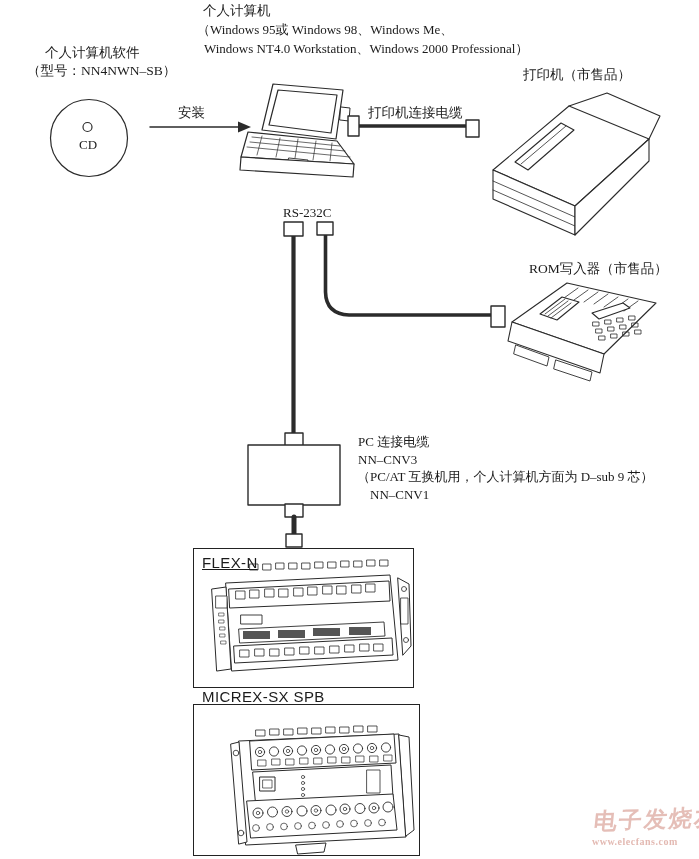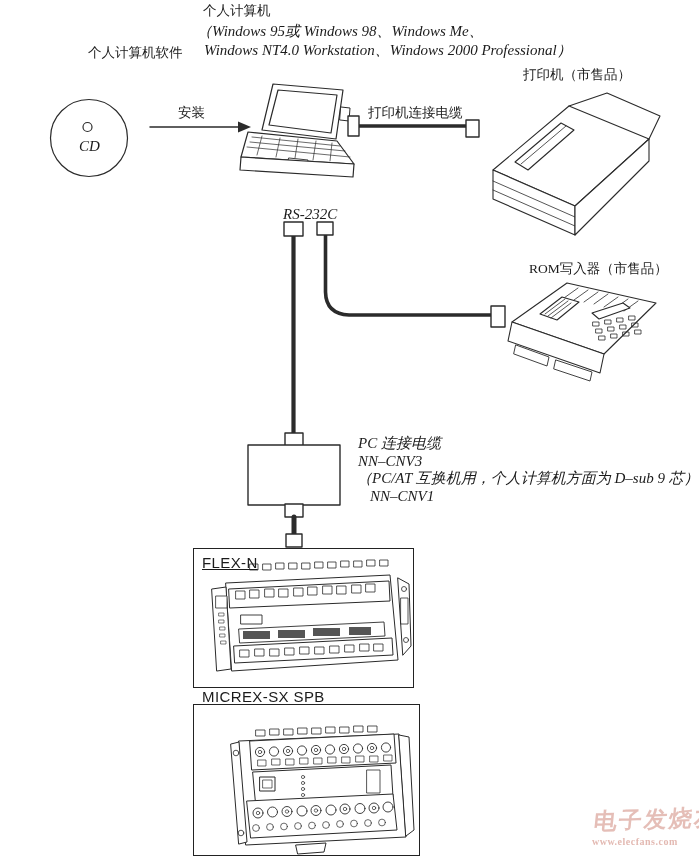--- a/index.html
+++ b/index.html
@@ -1,19 +1,19 @@
 <!DOCTYPE html>
 <html><head>
 <meta charset="utf-8">
 <style>
   html,body{margin:0;padding:0;background:#fff;}
   #page{position:relative;width:699px;height:859px;background:#ffffff;overflow:hidden;
         font-family:"Liberation Serif","DejaVu Serif",serif;color:#1b1b1b;}
   .lbl{position:absolute;white-space:nowrap;font-size:13.5px;line-height:1.2;}
-  .lbl.sm{font-size:15px;font-style:italic;}
+  .lbl.sm{font-size:13px;}
   .lbl.sans{font-family:"Liberation Sans","DejaVu Sans",sans-serif;font-size:15px;letter-spacing:.4px;}
   .device-box{position:absolute;border:1.5px solid #222;background:transparent;}
   svg{position:absolute;left:0;top:0;}
   .wm{position:absolute;color:#d08a7e;opacity:.55;font-weight:bold;}
   .wm-brand{left:594px;top:806px;font-size:23px;letter-spacing:2px;transform:skewX(-8deg) rotate(-2deg);}
   .wm-site{left:592px;top:836px;font-size:10px;letter-spacing:.5px;opacity:.6;}
 </style>
 </head>
 <body>
 
@@ -254,21 +254,22 @@
     </g>
   </svg>
 
   <div class="device-box" style="left:193px;top:548px;width:219px;height:138px;"></div>
   <div class="device-box" style="left:193px;top:704px;width:225px;height:150px;"></div>
 
   <div class="lbl" style="left:203px;top:3px;">个人计算机</div>
   <div class="lbl sm" style="left:197px;top:22px;">（Windows 95或 Windows 98、Windows Me、</div>
   <div class="lbl sm" style="left:204px;top:41px;">Windows NT4.0 Workstation、Windows 2000 Professional）</div>
 
-  <div class="lbl" style="left:45px;top:45px;margin-left:43px;">个人计算机软件</div>
+  <div class="lbl" style="left:45px;top:45px;">个人计算机软件</div>
+  <div class="lbl" style="left:27px;top:63px;">（型号：NN4NWN–SB）</div>
   <div class="lbl sm" style="left:79px;top:137px;">CD</div>
 
   <div class="lbl" style="left:178px;top:105px;">安装</div>
 
   <div class="lbl" style="left:368px;top:105px;">打印机连接电缆</div>
   <div class="lbl" style="left:523px;top:67px;">打印机（市售品）</div>
 
   <div class="lbl sm" style="left:283px;top:205px;">RS-232C</div>
   <div class="lbl" style="left:529px;top:261px;">ROM写入器（市售品）</div>
 

